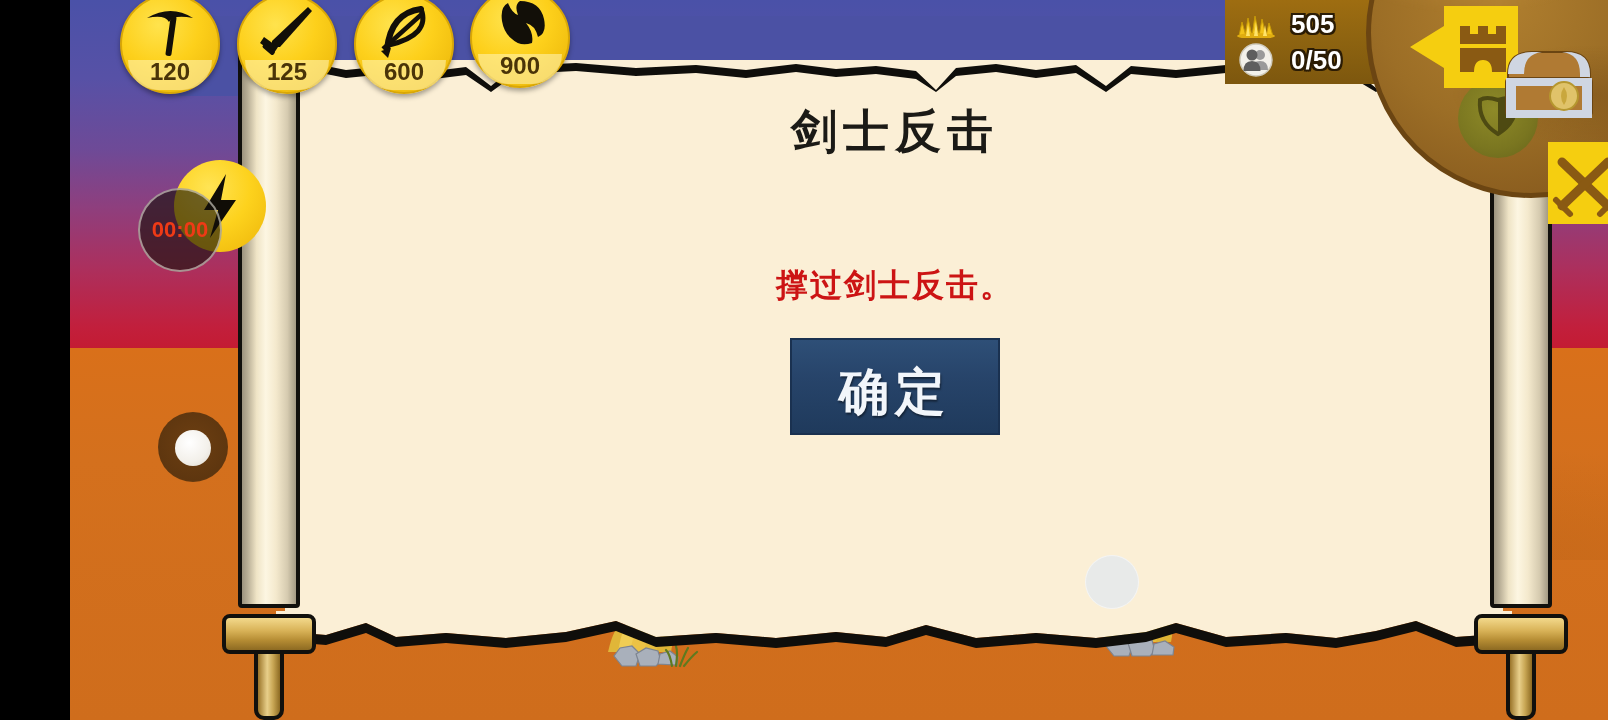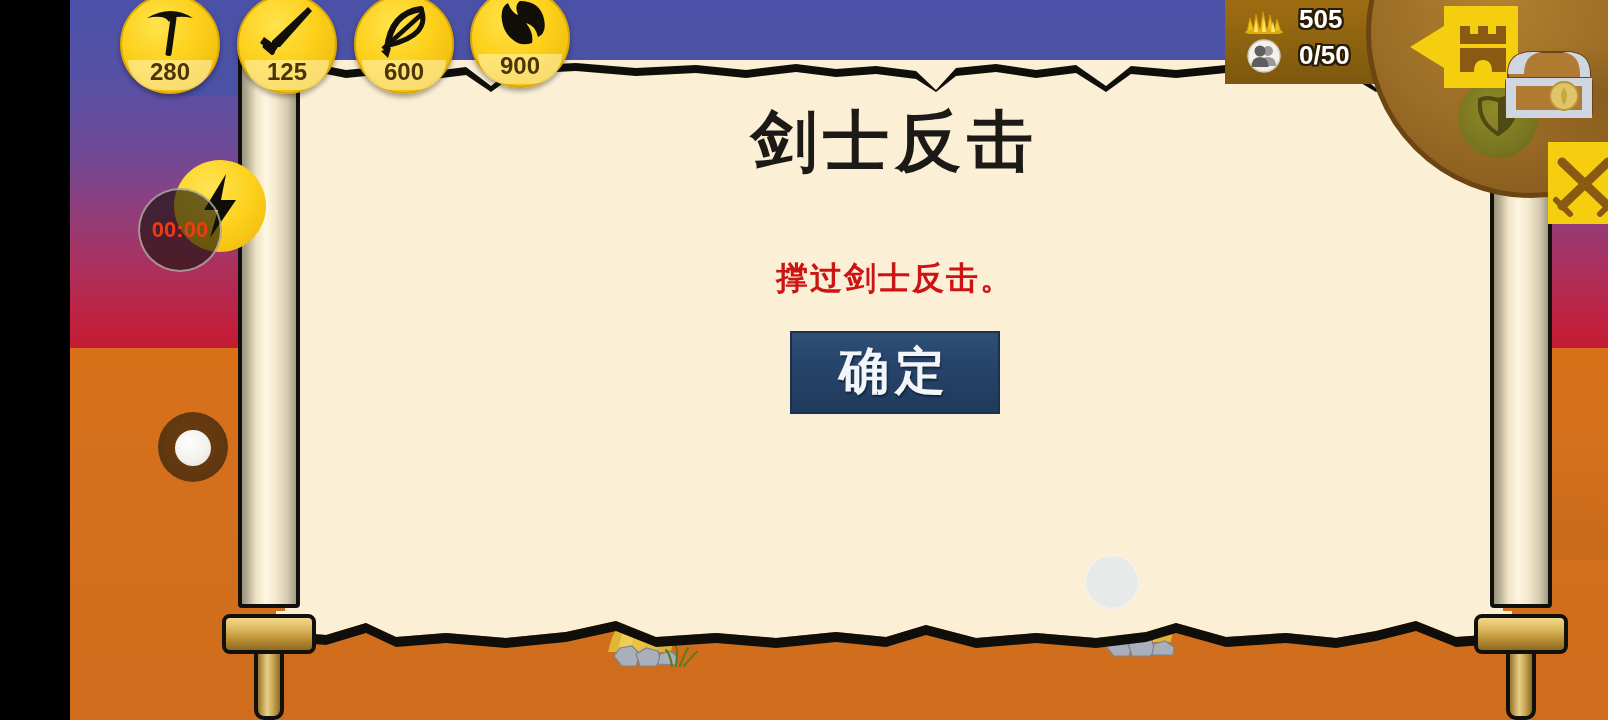--- a/index.html
+++ b/index.html
@@ -104,38 +104,38 @@
     box-sizing:border-box;
   }
 
   
   .scroll-content {
     position:absolute; left:100px; top:0; width:1130px; height:560px;
     z-index:30; text-align:center;
   }
   .dialog-title {
     margin-top:48px;
-    font-size:66px; font-weight:bold; color:#1b1a16;
+    font-size:46px; font-weight:bold; color:#1b1a16;
     letter-spacing:6px; line-height:1;
   }
   .dialog-body {
     margin-top:40px;
     font-size:28px; color:#1b1a16; line-height:1.4;
     padding:0 20px;
   }
   .dialog-objective {
-    margin-top:83px;
+    margin-top:110px;
     font-size:32px; font-weight:bold; color:#cc1414;
     letter-spacing:2px;
   }
   .confirm-btn {
     display:inline-block;
     margin-top:30px;
     min-width:150px;
-    padding:12px 28px 14px 28px;
+    padding:26px 28px 14px 28px;
     background: linear-gradient(180deg, #2e4f77 0%, #27446a 40%, #1f3a5c 100%);
     color:#f2f6fb;
     font-size:50px; font-weight:bold; letter-spacing:6px;
     border:2px solid #1a3150;
     cursor:pointer;
     line-height:1.05;
     text-shadow: 1px 2px 2px rgba(0,0,0,.45);
   }
 
   
@@ -205,22 +205,22 @@
     z-index:41;
   }
 
   
   .hud {
     position:absolute; left:1155px; top:0; width:200px; height:84px;
     background: linear-gradient(180deg, #9e6d11 0%, #8d6310 50%, #7d570e 100%);
     z-index:45;
   }
   .hud-row {
-    position:absolute; left:18px; height:36px;
-    display:flex; align-items:flex-start; gap:14px;
+    position:absolute; left:10px; height:36px;
+    display:flex; align-items:flex-end; gap:14px;
   }
   .hud-row.gold { top:4px; }
   .hud-row.pop  { top:40px; }
   .hud-icon { width:42px; height:32px; display:flex; align-items:center; justify-content:center; }
   .hud-val {
     font-size:26px; font-weight:bold; color:#ffffff;
     text-shadow: -2px 0 #2b1c05, 0 2px #2b1c05, 2px 0 #2b1c05, 0 -2px #2b1c05,
                  -2px -2px #2b1c05, 2px 2px #2b1c05, -2px 2px #2b1c05, 2px -2px #2b1c05;
   }
 
@@ -373,21 +373,21 @@
     <div class="unit-bar">
 
       <div class="unit-btn" style="left:50px; top:-6px;">
         <div class="cost-bg"></div>
         <div class="glyph">
           <svg width="58" height="54" viewBox="0 0 58 54">
             <path d="M6 14 q24-14 46 0 q-20-4 -24 4 q-4-8 -22-4z" fill="#120f08"></path>
             <rect x="27" y="12" width="6" height="40" rx="2" fill="#120f08" transform="rotate(8 30 32)"></rect>
           </svg>
         </div>
-        <div class="cost">280</div>
+        <div class="cost">120</div>
       </div>
 
       <div class="unit-btn" style="left:167px; top:-6px;">
         <div class="cost-bg"></div>
         <div class="glyph">
           <svg width="58" height="56" viewBox="0 0 58 56">
             <path d="M50 4 L54 8 L22 44 L14 44 L14 38 Z" fill="#120f08"></path>
             <path d="M6 34 L20 44 L16 50 L2 40 Z" fill="#120f08"></path>
             <rect x="4" y="44" width="14" height="5" rx="2" fill="#120f08" transform="rotate(40 11 46)"></rect>
           </svg>

